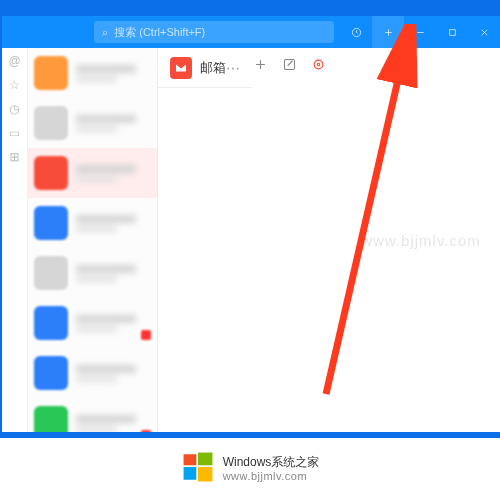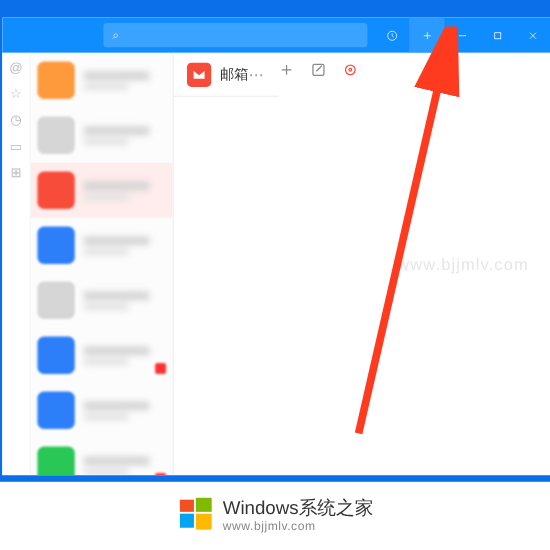--- a/index.html
+++ b/index.html
@@ -32,30 +32,31 @@
 .sub-toolbar{height:36px;display:flex;align-items:center;justify-content:flex-end;gap:14px;padding-right:16px}
 .sub-toolbar span{color:#888;cursor:pointer}
 .sub-toolbar svg{width:15px;height:15px;stroke:#888;fill:none;stroke-width:1.8}
 .content-body{flex:1;display:flex;align-items:center;justify-content:center;color:#ccc;font-size:12px;position:relative}
 .watermark{color:#e6e6e6;font-size:15px;letter-spacing:1px;user-select:none}
 .arrow{position:absolute;top:24px;left:316px;pointer-events:none;z-index:50}
 .arrow svg{width:120px;height:380px}
 .footer-logo{position:absolute;bottom:0;left:0;width:500px;height:62px;background:#fff;display:flex;align-items:center;justify-content:center;gap:8px}
 .win-logo svg{width:34px;height:34px}
 .footer-text{display:flex;flex-direction:column;line-height:1.2}
-.footer-top{font-size:17px;color:#333}
+.footer-top{font-size:12px;color:#333}
 .footer-url{font-size:11px;color:#888;letter-spacing:0.5px}
 </style>
 </head>
 <body>
 
 <div class="app-window">
   <div class="titlebar">
     <div class="search-box">
       <span class="sicon">⌕</span>
+      <span>搜索 (Ctrl+Shift+F)</span>
     </div>
     <div class="title-spacer"></div>
     <div class="title-btn">
       <svg viewBox="0 0 24 24">
           <circle cx="12" cy="12" r="9"></circle>
           <path d="M12 7v5l3 2"></path>
         </svg>
     </div>
     <div class="title-btn highlight">
       <svg viewBox="0 0 24 24">

